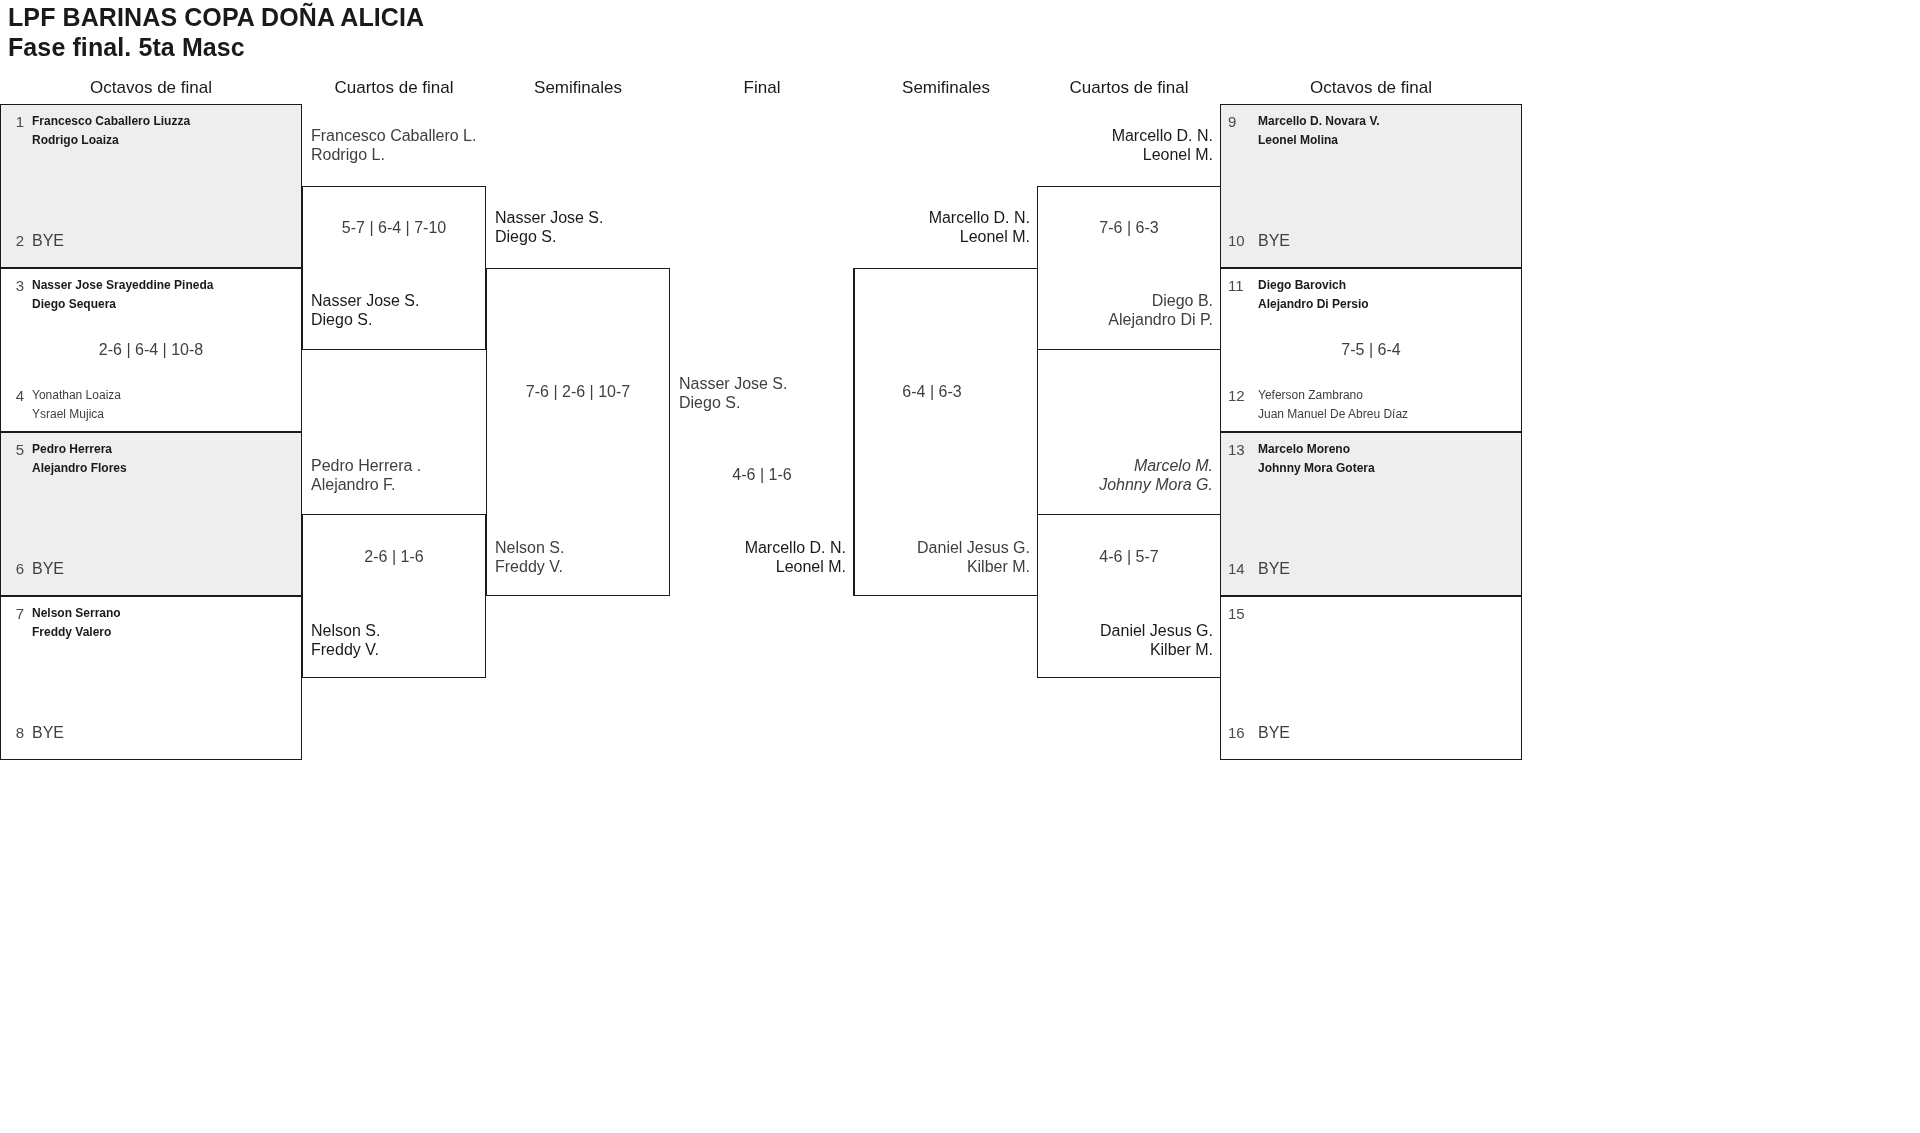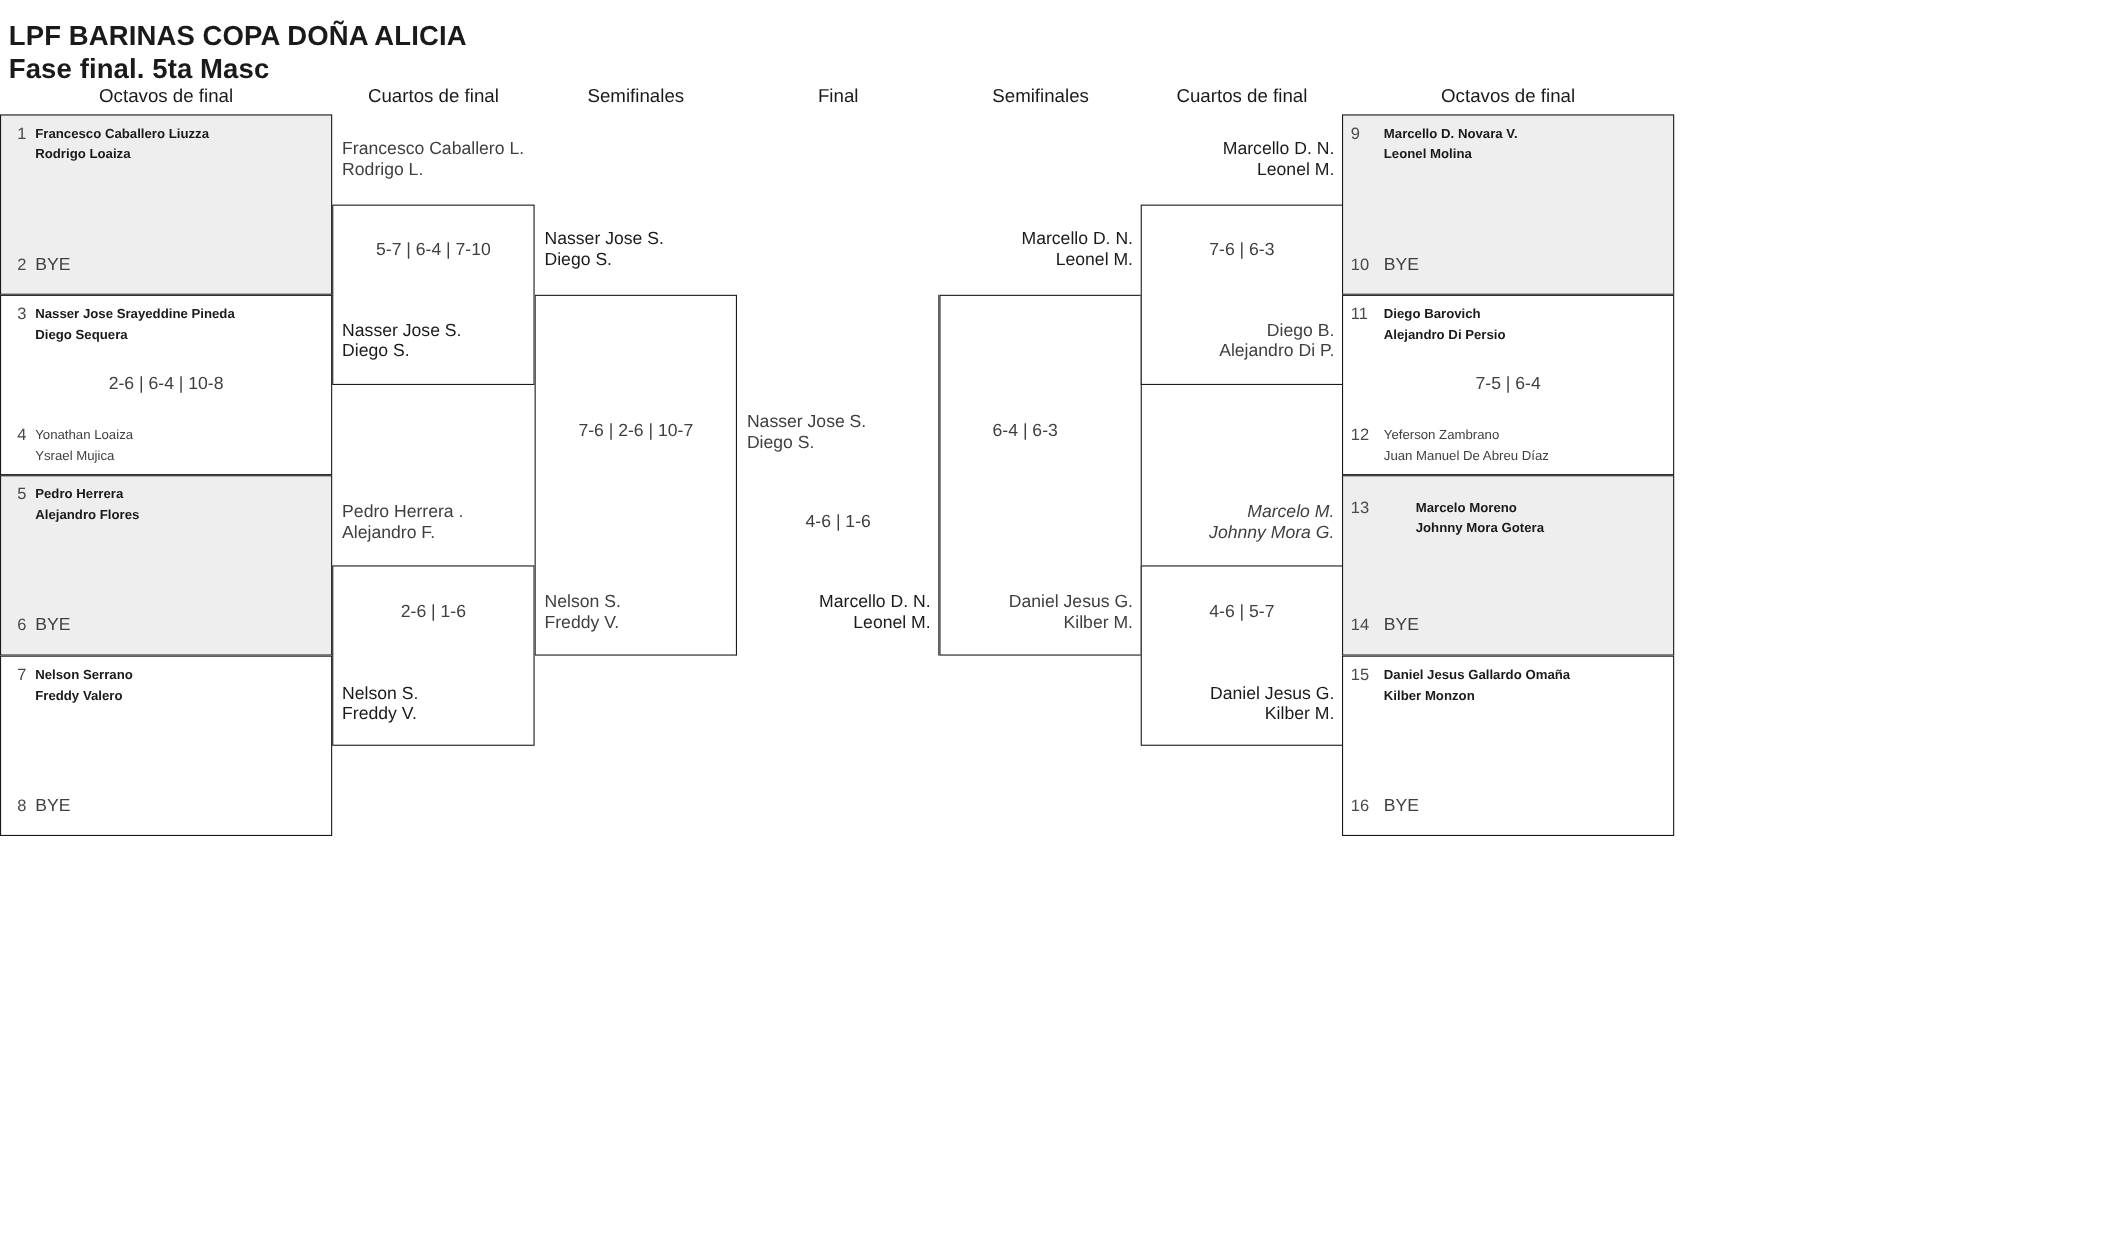--- a/index.html
+++ b/index.html
@@ -19,21 +19,21 @@
   
   #header {
     position: absolute;
     left: 0; top: 0;
     width: 1920px;
     height: 72px;
   }
   #title-block {
     position: absolute;
     left: 8px;
-    top: 18px;
+    top: 2px;
   }
   .title-line1 {
     font-size: 25px;
     font-weight: bold;
     letter-spacing: .1px;
     line-height: 30px;
     white-space: nowrap;
   }
   .title-line2 {
     font-size: 25px;
@@ -316,39 +316,35 @@
   <div class="score" style="left:1220px; top:341px; width:302px;">7-5 | 6-4</div>
 
   <div class="slot right" style="left:1228px; top:386px; width:300px;">
     <span class="seedno">12</span>
     <span class="names lose">
       <span>Yeferson Zambrano</span><br>
       <span>Juan Manuel De Abreu Díaz</span>
     </span>
   </div>
 
-  <div class="slot right" style="left:1228px; top:452px; width:300px;gap:29px;">
+  <div class="slot right" style="left:1228px; top:440px; width:300px;">
     <span class="seedno">13</span>
     <span class="names win">
       <span>Marcelo Moreno</span><br>
       <span>Johnny Mora Gotera</span>
     </span>
   </div>
 
   <div class="slot right" style="left:1228px; top:559px; width:300px;">
     <span class="seedno">14</span>
     <span class="names bye">BYE</span>
   </div>
 
   <div class="slot right" style="left:1228px; top:604px; width:300px;">
     <span class="seedno">15</span>
-    <span class="names win">
-      <span>Daniel Jesus Gallardo Omaña</span><br>
-      <span>Kilber Monzon</span>
-    </span>
   </div>
 
   <div class="slot right" style="left:1228px; top:723px; width:300px;">
     <span class="seedno">16</span>
     <span class="names bye">BYE</span>
   </div>
 
 </div>
 
 </body></html>

